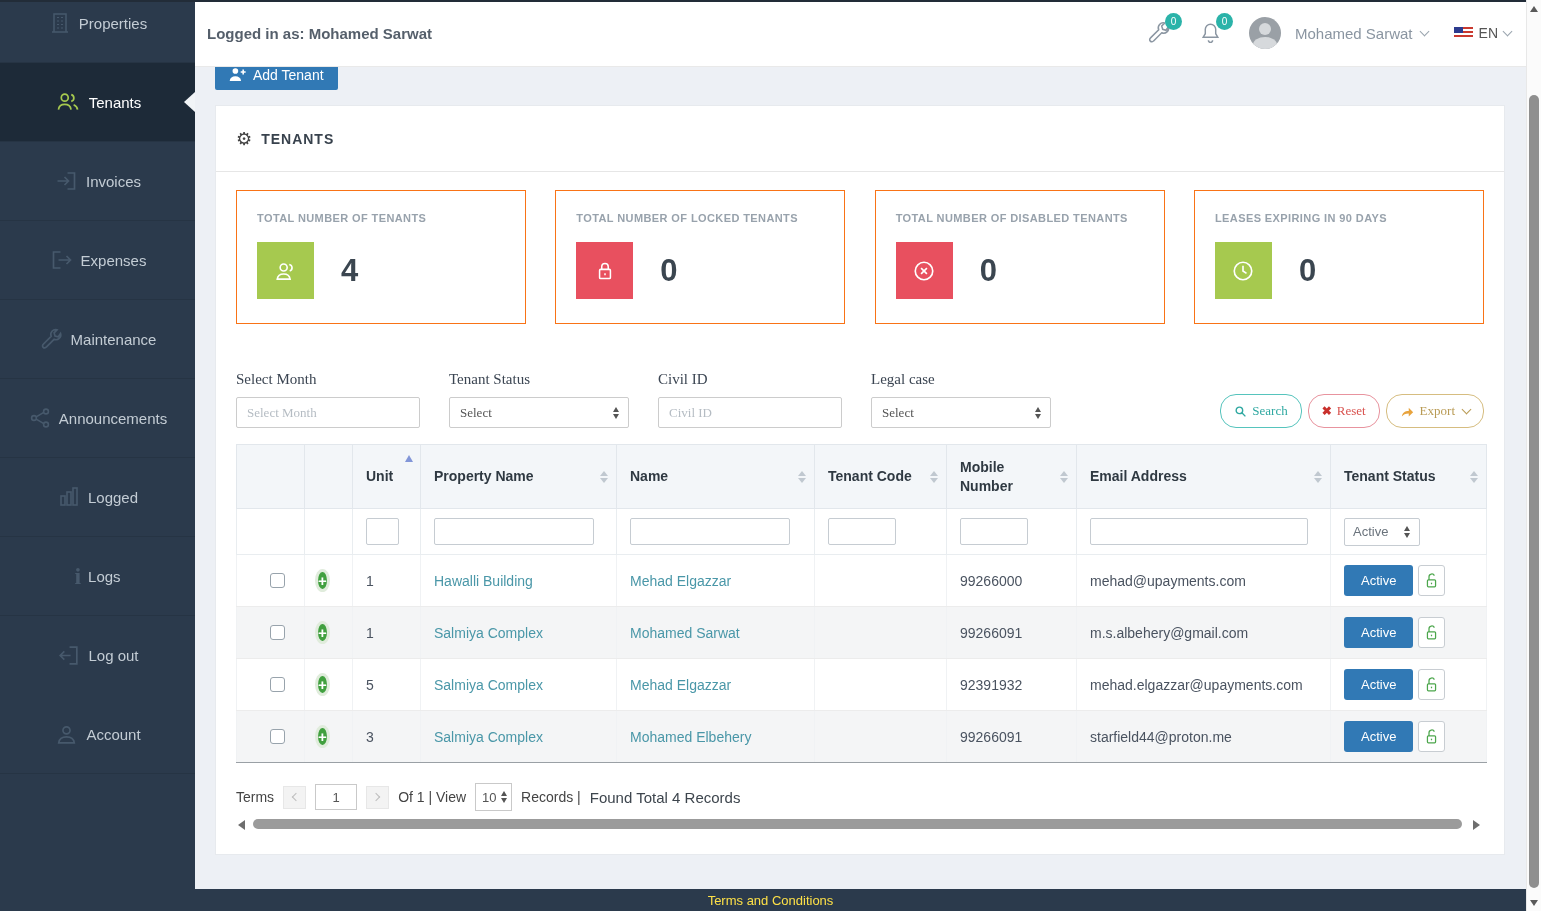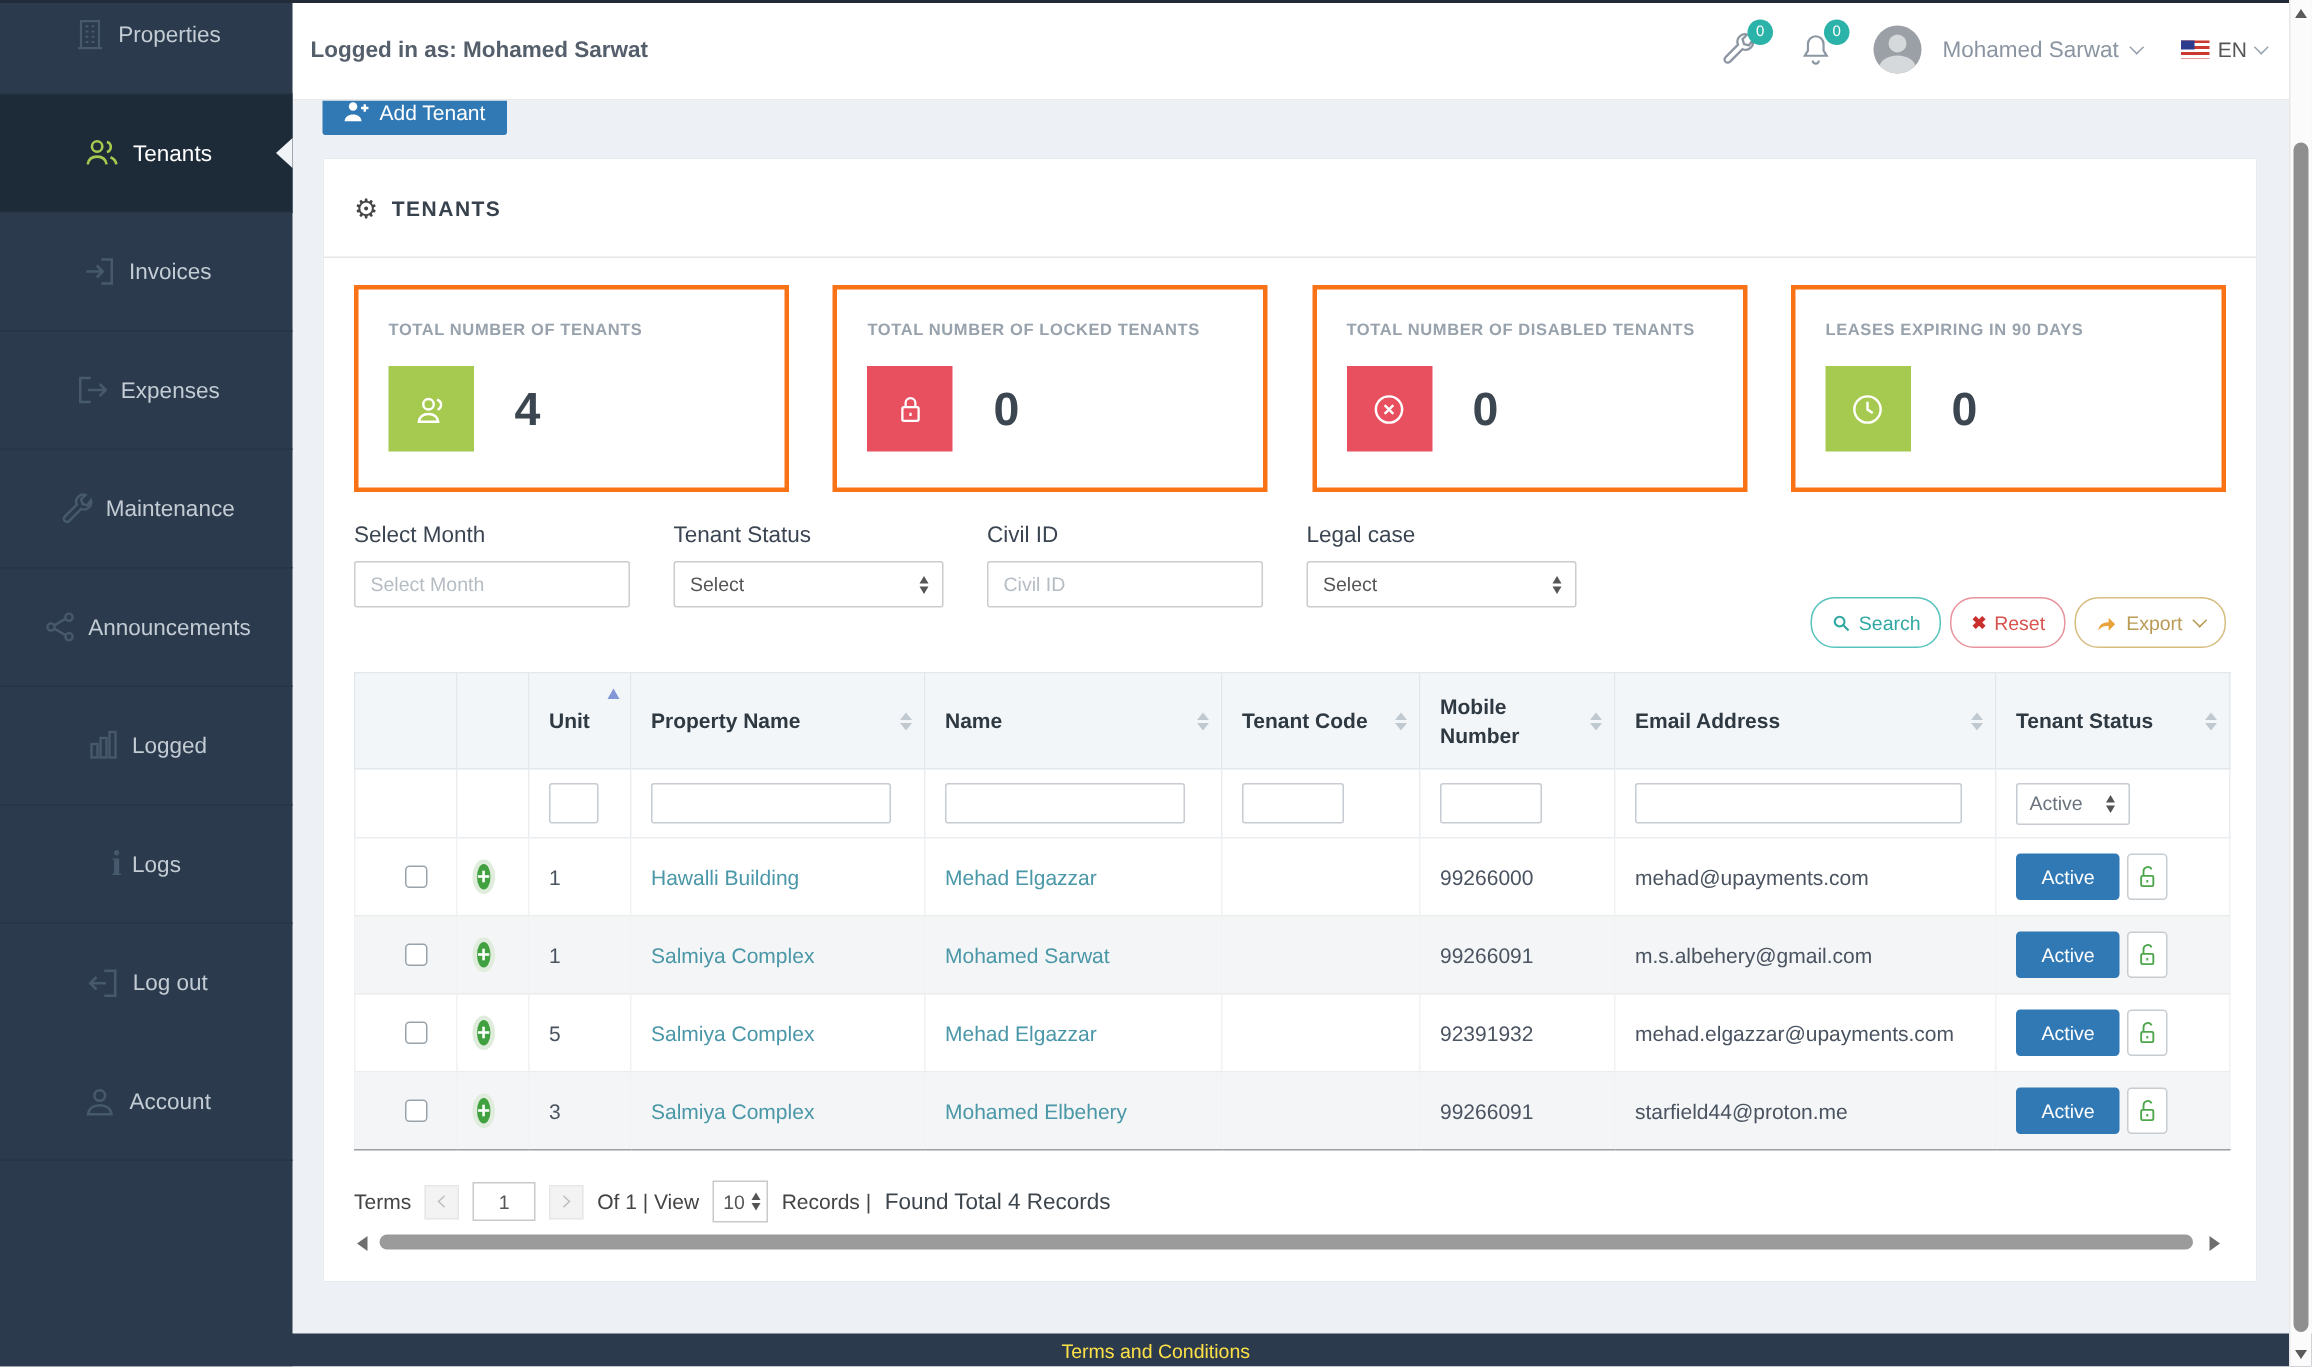--- a/index.html
+++ b/index.html
@@ -48,30 +48,30 @@
   
   .main { position:absolute; left:195px; top:67px; width:1331px; height:822px; }
   .add-tenant { position:absolute; left:20px; top:-8px; height:31px; background:var(--blue,#3179b5); color:#fff; border:none; font-size:14px; font-family:inherit; padding:0 14px; display:flex; align-items:center; gap:7px; cursor:pointer; border-radius:2px; z-index:2; }
   .panel { position:absolute; left:20px; top:38px; width:1290px; height:750px; background:#fff; border:1px solid #e7eaee; }
   .panel-header { height:66px; border-bottom:1px solid #e6e6e6; display:flex; align-items:center; padding:0 20px; gap:9px; }
   .gear { font-size:18px; color:#444; }
   .panel-title { font-size:14px; font-weight:bold; color:#38424d; letter-spacing:1px; }
 
   
   .cards { display:flex; justify-content:space-between; align-items:flex-start; padding:18px 20px 6px; }
-  .card { width:290px; border:3px solid #f97316; padding:19px 18px 24px 20px; background:#fff; }
+  .card { width:290px; border:1px solid #f97316; padding:19px 18px 24px 20px; background:#fff; }
   .card-title { font-size:11px; font-weight:bold; color:#98a2ac; letter-spacing:.4px; line-height:1.55; margin-bottom:15px; }
   .card-body { display:flex; align-items:center; gap:27px; }
   .sq { width:57px; height:57px; display:flex; align-items:center; justify-content:center; color:#fff; }
   .sq.green { background:var(--green,#a6c94f); }
   .sq.red { background:var(--red,#e8505f); }
   .card-value { font-size:31px; font-weight:bold; color:#3b4650; }
 
   
-  .filters { display:flex; padding:14px 20px 16px; align-items:flex-start; }
+  .filters { display:flex; padding:14px 20px 16px; align-items:flex-end;font-family:Liberation Serif, serif; }
   .fgroup { margin-right:29px; }
   .fgroup .flabel { display:block; font-size:15px; color:#3b4552; margin-bottom:9px; }
   .fctl { width:184px; height:31px; border:1px solid #ccc; border-radius:2px; background:#fff; font-size:13px; color:#555; padding:0 10px; font-family:inherit; }
   .fctl::placeholder { color:#b5bcc3; }
   .fselect { width:180px; position:relative; display:flex; align-items:center; cursor:pointer; }
   .sel-arrows { position:absolute; right:9px; display:flex; flex-direction:column; gap:2px; }
   .sel-arrows i { width:0; height:0; border-left:3.5px solid transparent; border-right:3.5px solid transparent; display:block; }
   .sel-arrows .up { border-bottom:5px solid #555; }
   .sel-arrows .dn { border-top:5px solid #555; }
   .filter-actions { margin-left:auto; display:flex; gap:6px; margin-top:19px; }

